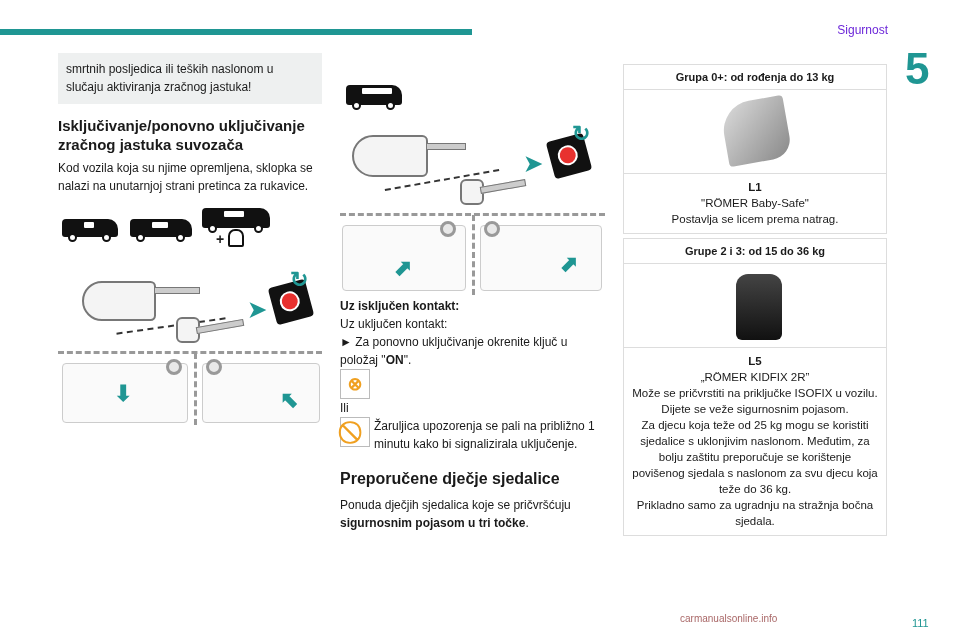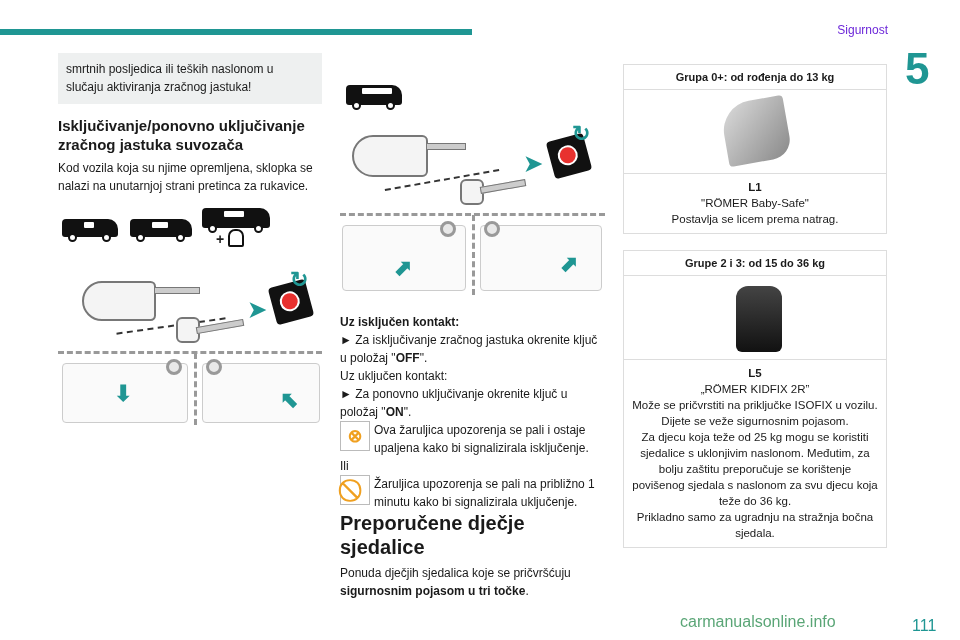--- a/index.html
+++ b/index.html
@@ -28,28 +28,28 @@
     .switch-box { position: absolute; background: #111; border-radius: 4px; transform: rotate(-15deg); }
     .switch-box .knob { position: absolute; left: 8px; top: 8px; width: 20px; height: 20px; border-radius: 50%; background: #e8312f; border: 2px solid #fff; }
     .teal-arrow { position: absolute; color: #1f9693; font-size: 22px; font-weight: bold; }
     .sep-dash { position: absolute; border-top: 3px dashed #999; }
     .vert-dash { position: absolute; border-left: 3px dashed #999; }
     .interior { position: absolute; border: 1px solid #ccc; border-radius: 4px; background: #fafafa; }
     .wheel-icon { position: absolute; width: 16px; height: 16px; border-radius: 50%; border: 3px solid #999; background: #e8e8e8; }
     .warn-row { display: flex; align-items: flex-start; gap: 4px; }
     .warn-icon { width: 30px; height: 30px; border: 1px solid #bbb; flex: 0 0 30px; display: flex; align-items: center; justify-content: center; color: #f0a020; font-size: 18px; font-weight: bold; }
     .warn-text { font-size: 12px; line-height: 18px; }
-    h2 { font-size: 20px; font-weight: bold; line-height: 24px; margin-top: 0; }
-    .table { border: 1px solid #ddd; margin-bottom: 16px; }
+    h2 { font-size: 16px; font-weight: bold; line-height: 24px; margin-top: 14px; }
+    .table { border: 1px solid #ddd; margin-bottom: 4px; }
     .table .hdr { border-bottom: 1px solid #ddd; text-align: center; font-size: 11px; font-weight: bold; padding: 6px 0; }
     .table .img-cell { border-bottom: 1px solid #ddd; height: 84px; position: relative; }
     .table .desc { text-align: center; font-size: 11.5px; line-height: 16px; padding: 5px 8px 6px; }
     .table .desc .code { font-weight: bold; }
-    .watermark { position: absolute; left: 680px; top: 613px; font-size: 16px; color: #15803d; opacity: 0.7; }
-    .page-num { position: absolute; left: 912px; top: 617px; font-size: 16px; color: #1f9693; text-align: center; }
+    .watermark { position: absolute; left: 680px; top: 613px; font-size: 10px; color: #7f1d1d; opacity: 0.7; }
+    .page-num { position: absolute; left: 912px; top: 617px; font-size: 11px; color: #1f9693; text-align: center; }
   </style>
 </head>
 <body>
 
 <div class="top-bar"></div>
 <div class="section-title">Sigurnost</div>
 <div class="chapter-num">5</div>
 
 <div class="col col1">
   <div class="note-box">
@@ -120,27 +120,25 @@
     <div class="sep-dash" style="left:0; top:138px; width:265px;"></div>
     <div class="vert-dash" style="left:132px; top:140px; height:80px;"></div>
     <div class="interior" style="left:2px; top:150px; width:124px; height:66px;"></div>
     <div class="interior" style="left:140px; top:150px; width:122px; height:66px;"></div>
     <div class="wheel-icon" style="left:100px; top:146px;"></div>
     <div class="wheel-icon" style="left:144px; top:146px;"></div>
     <div class="teal-arrow" style="left:54px; top:180px;">⬈</div>
     <div class="teal-arrow" style="left:220px; top:176px;">⬈</div>
   </div>
 
-  <p style="font-weight:bold; margin-top:16px;"><span>Uz isključen kontakt:</span></p>
-  <p><span>► Za isključivanje zračnog jastuka okrenite ključ u položaj "</span><b>OFF</b><span>".</span></p>
+  <p style="font-weight:bold; margin-top:0;"><span>Uz isključen kontakt:</span></p>
   <p>Uz uključen kontakt:</p>
   <p><span>► Za ponovno uključivanje okrenite ključ u položaj "</span><b>ON</b><span>".</span></p>
   <div class="warn-row">
     <div class="warn-icon">⊗</div>
-    <div class="warn-text">Ova žaruljica upozorenja se pali i ostaje upaljena kako bi signalizirala isključenje.</div>
   </div>
   <p>Ili</p>
   <div class="warn-row">
     <div class="warn-icon" style="font-size:22px;">⃠</div>
     <div class="warn-text">Žaruljica upozorenja se pali na približno 1 minutu kako bi signalizirala uključenje.</div>
   </div>
   <h2>Preporučene dječje sjedalice</h2>
   <p style="margin-top:5px;"><span>Ponuda dječjih sjedalica koje se pričvršćuju </span><b>sigurnosnim pojasom u tri točke</b><span>.</span></p>
 </div>
 

